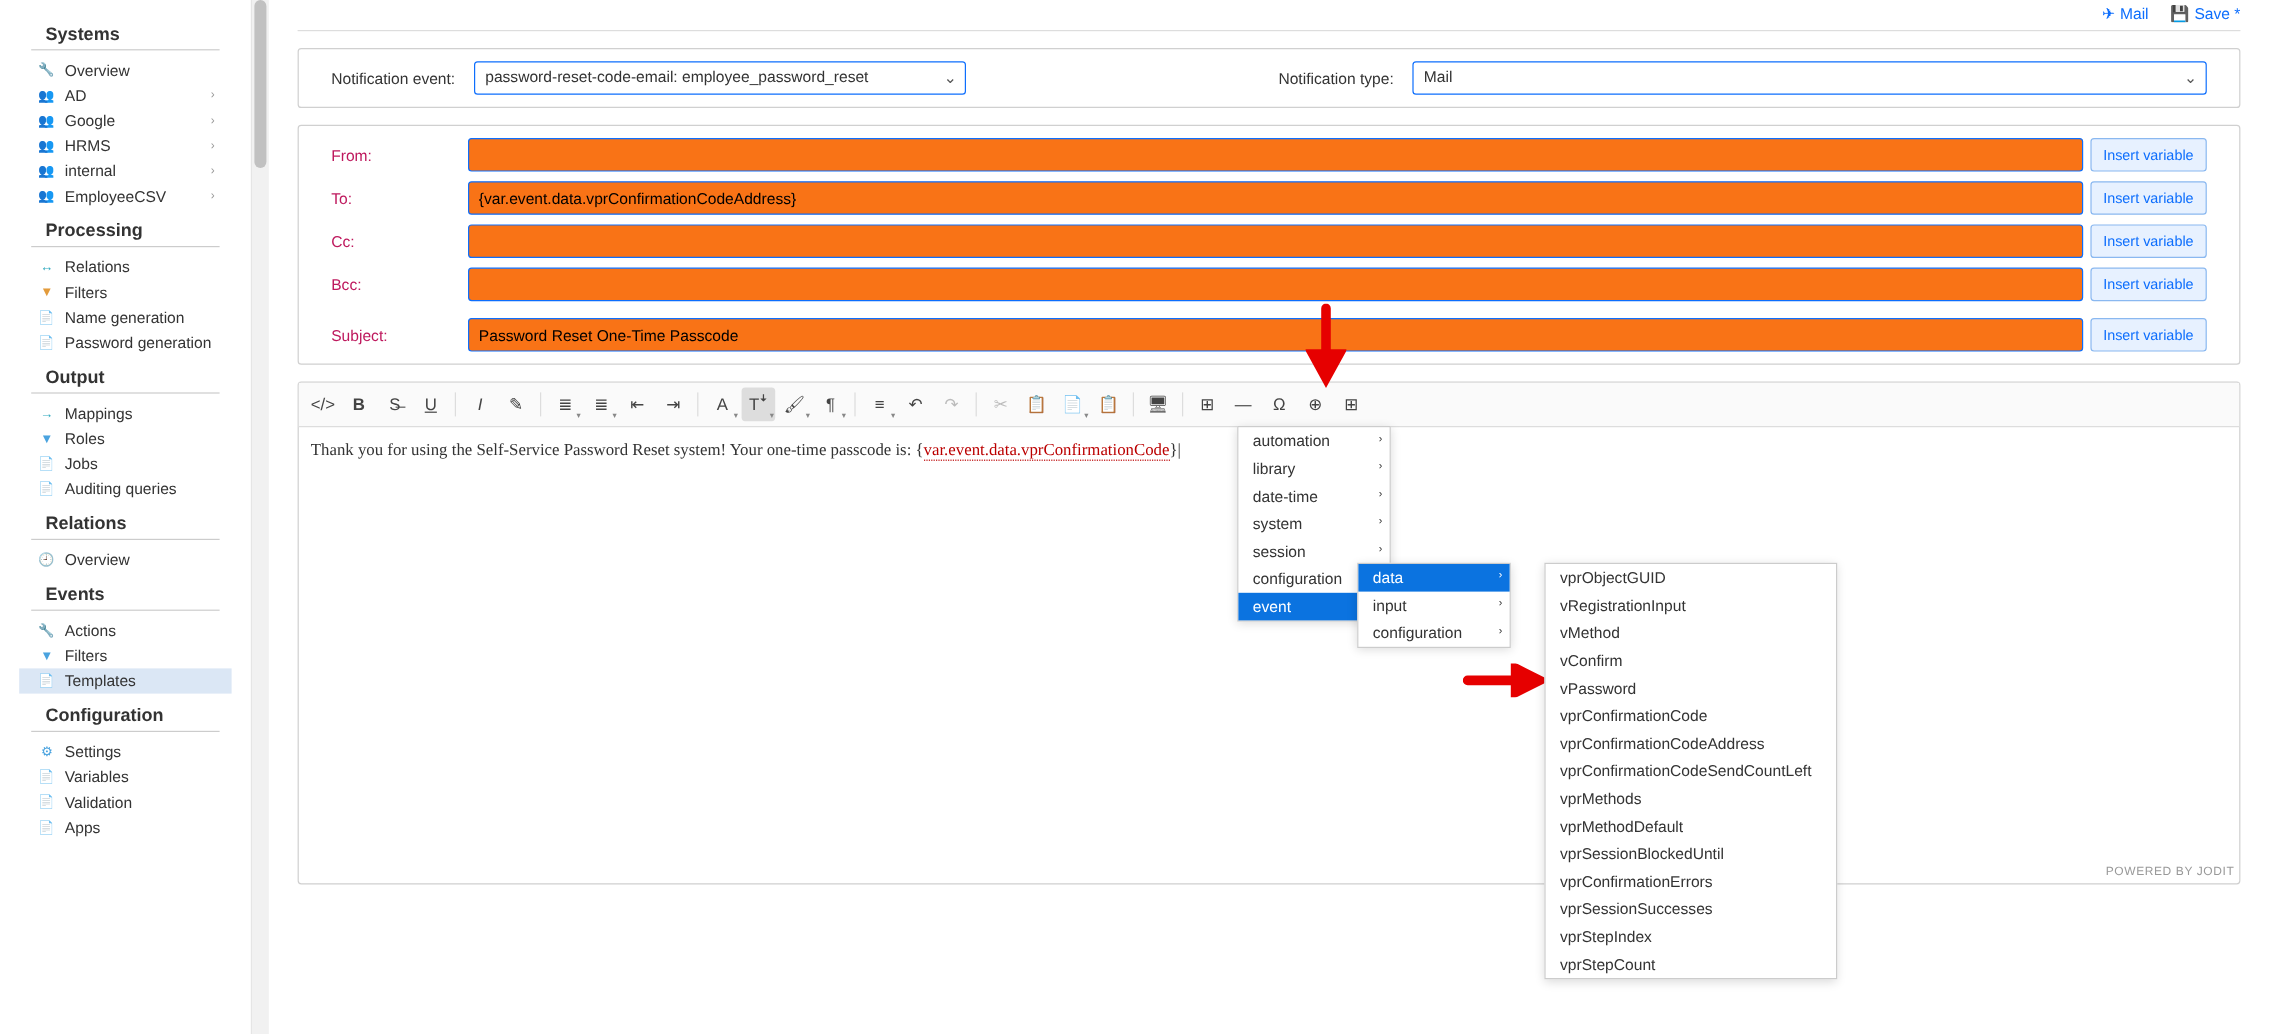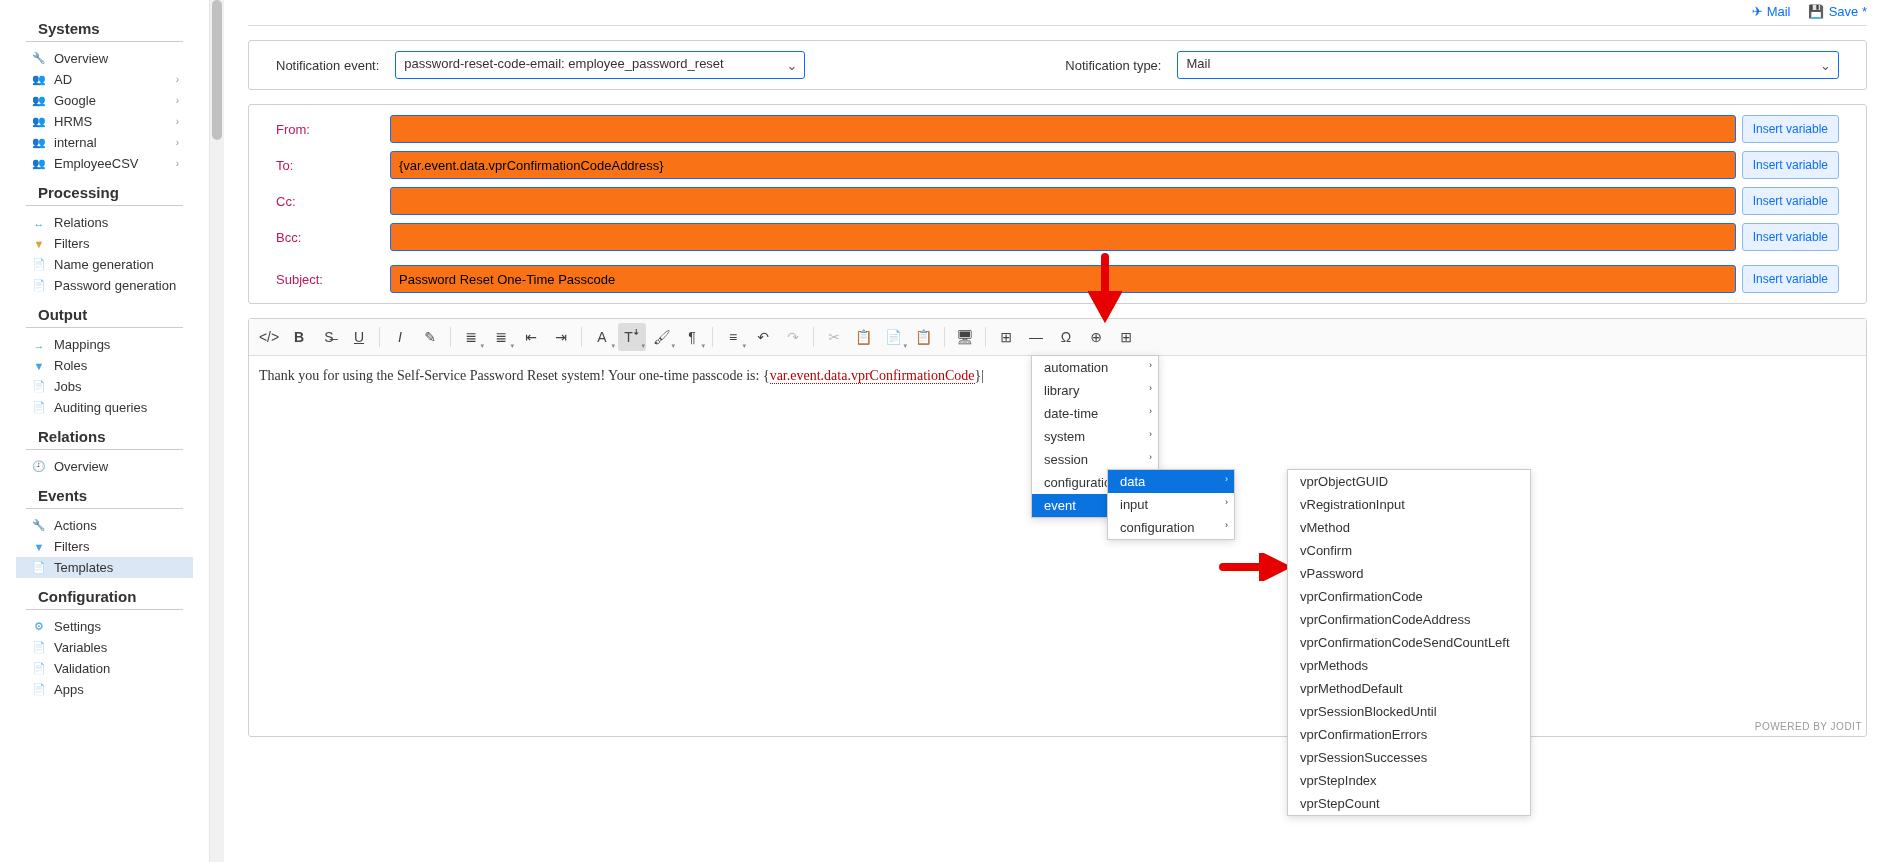--- a/index.html
+++ b/index.html
@@ -273,21 +273,21 @@
 
       <div class="menu" id="menu1" style="left:782px; top:36px;">
           <div class="mitem">automation<span class="sub-caret">›</span></div>
           <div class="mitem">library<span class="sub-caret">›</span></div>
           <div class="mitem">date-time<span class="sub-caret">›</span></div>
           <div class="mitem">system<span class="sub-caret">›</span></div>
           <div class="mitem">session<span class="sub-caret">›</span></div>
           <div class="mitem">configuration<span class="sub-caret">›</span></div>
           <div class="mitem hl">event<span class="sub-caret">›</span></div>
         </div>
-      <div class="menu" id="menu2" style="left:858px; top:150px;">
+      <div class="menu" id="menu2" style="left:882px; top:150px;">
           <div class="mitem hl">data<span class="sub-caret">›</span></div>
           <div class="mitem">input<span class="sub-caret">›</span></div>
           <div class="mitem">configuration<span class="sub-caret">›</span></div>
         </div>
       <div class="menu" id="menu3" style="left:1038px; top:150px; min-width:200px;">
           <div class="mitem">vprObjectGUID</div>
           <div class="mitem">vRegistrationInput</div>
           <div class="mitem">vMethod</div>
           <div class="mitem">vConfirm</div>
           <div class="mitem">vPassword</div>

